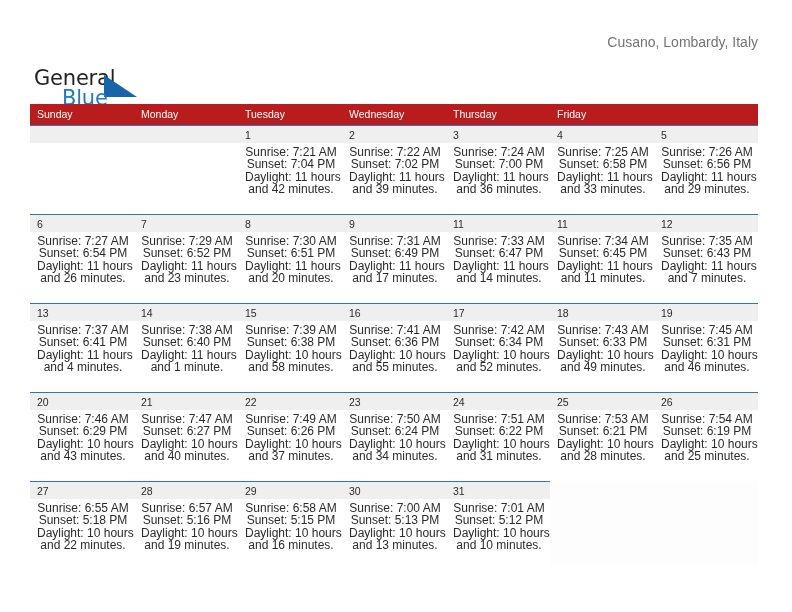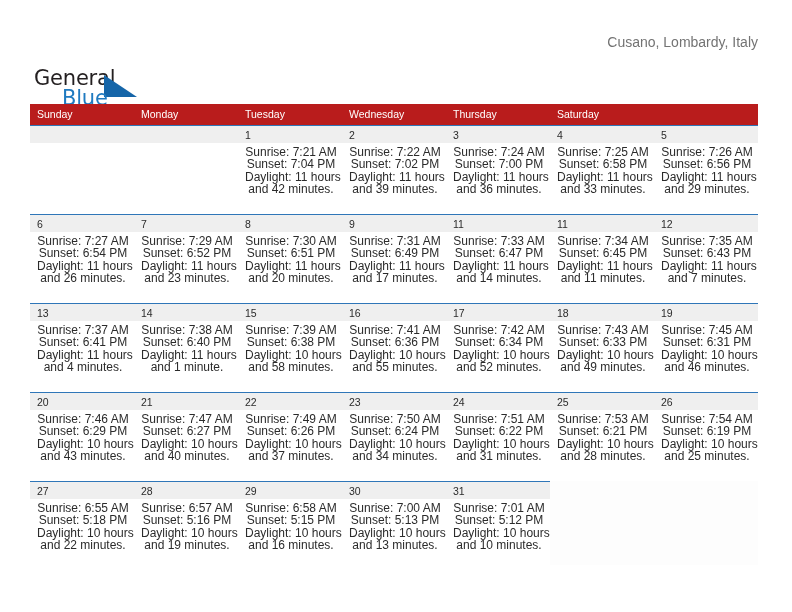--- a/index.html
+++ b/index.html
@@ -169,21 +169,21 @@
     </div>
   </div>
 
   <div class="calendar">
     <div class="weekday-row">
       <div class="weekday">Sunday</div>
       <div class="weekday">Monday</div>
       <div class="weekday">Tuesday</div>
       <div class="weekday">Wednesday</div>
       <div class="weekday">Thursday</div>
-      <div class="weekday">Saturday</div>
+      <div class="weekday">Friday</div>
     </div>
 
     <div class="week-row">
       <div class="day-cell">
         <div class="daynum-strip"></div>
       </div>
       <div class="day-cell">
         <div class="daynum-strip"></div>
       </div>
       <div class="day-cell">

